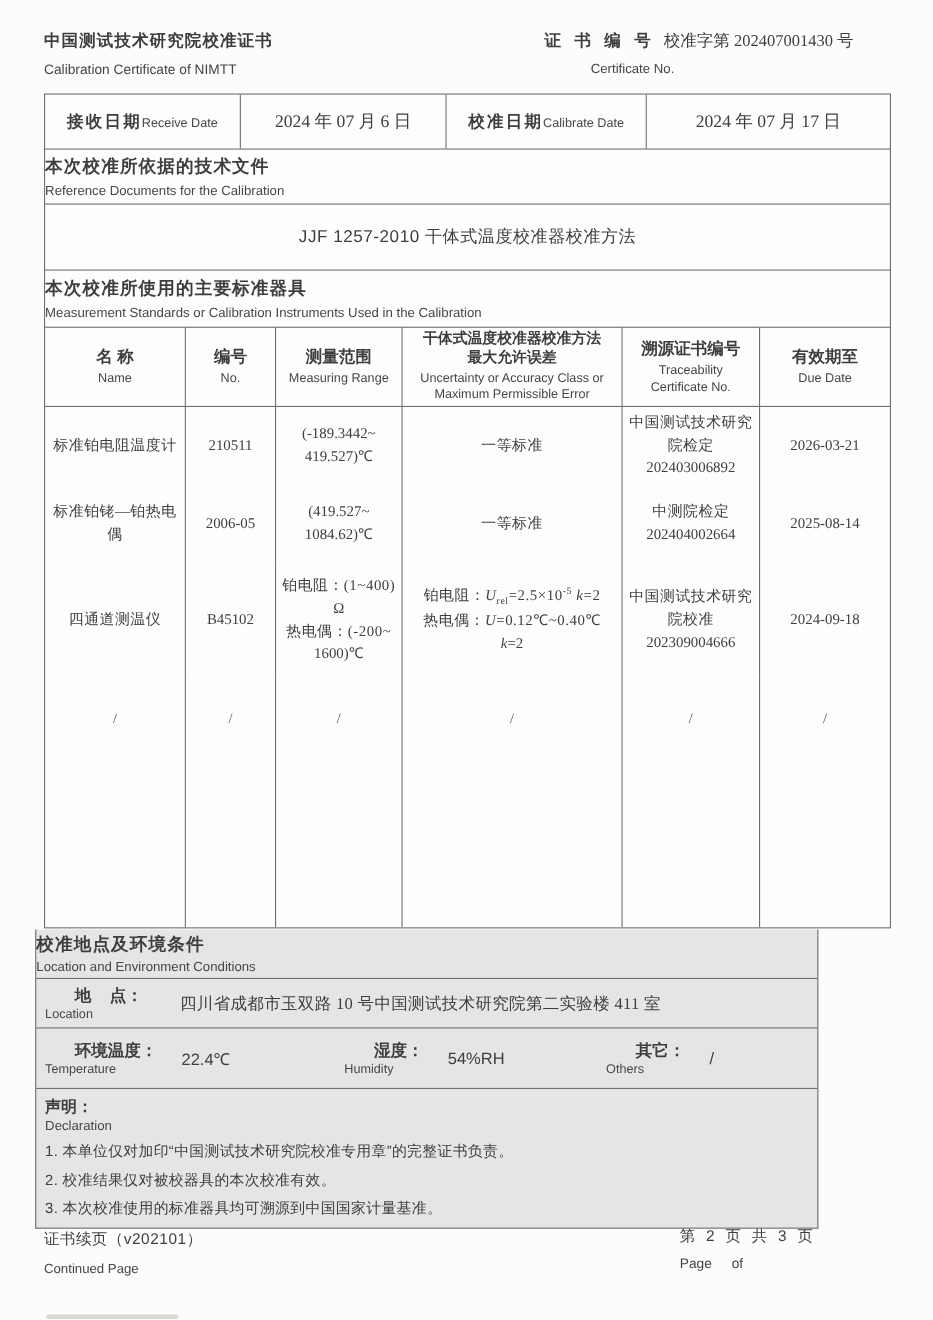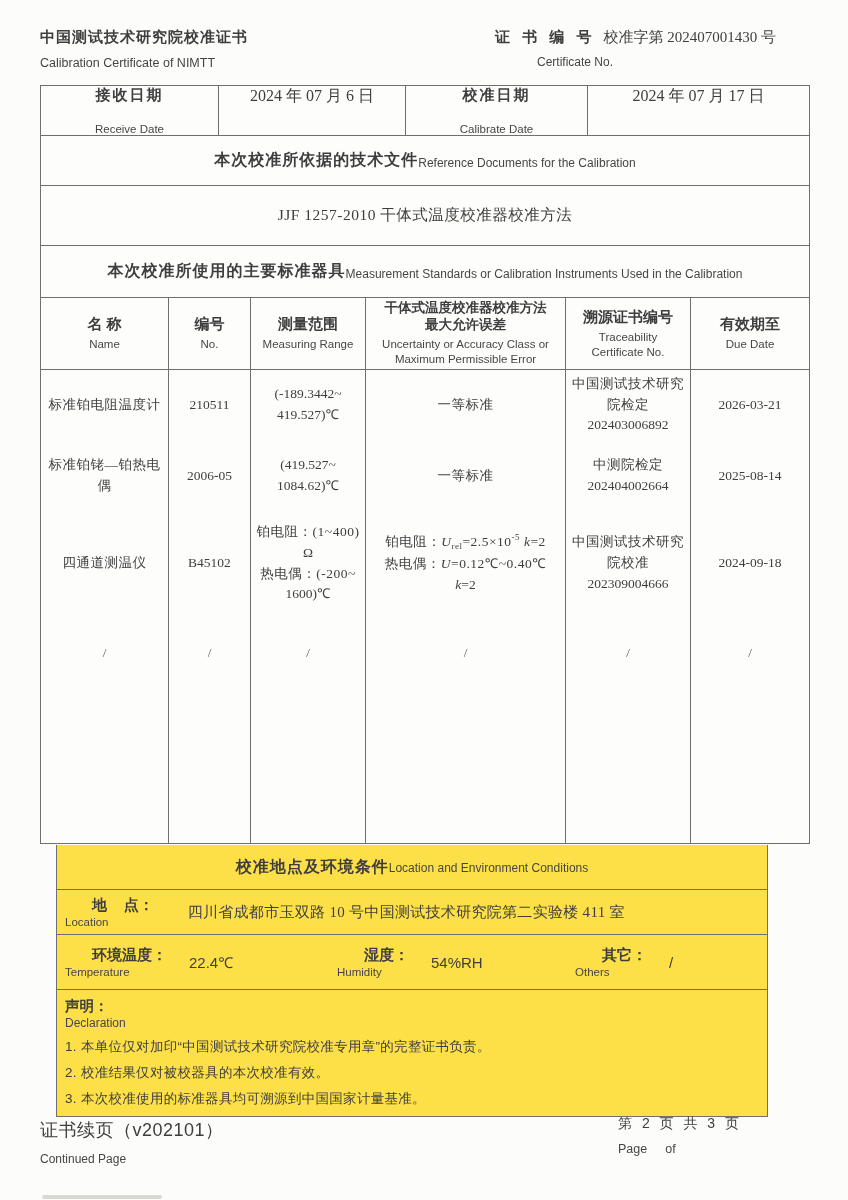--- a/index.html
+++ b/index.html
@@ -20,72 +20,72 @@
   .cert-no-block { position:absolute; top:0; left:455px; }
   .cert-no-line { font-size:15px; }
   .cert-no-label { font-weight:600; letter-spacing:4px; margin-right:8px; }
   .cert-no-value { font-family:"Liberation Serif", serif; }
   .cert-no-en { font-size:12px; margin-top:8px; margin-left:42px; color:#454545; }
 
   
   .content { position:absolute; top:85px; left:40px; width:770px; border:1px solid #6f6f6f; background:#fdfdfc; }
 
   .dates-grid { display:grid; grid-template-columns:178px 187px 182px 1fr; border-bottom:1px solid #6f6f6f; }
-  .date-cell { height:49px; display:flex; flex-direction:column; justify-content:space-between; align-items:center; text-align:center; }
+  .date-cell { height:49px; display:flex; flex-direction:row; justify-content:center; align-items:center; text-align:center; }
   .date-cell.brd { border-right:1px solid #6f6f6f; }
   .date-label-cn { font-size:15px; font-weight:600; letter-spacing:2px; }
   .date-label-en { font-size:11.5px; margin-top:2px; color:#464646; }
   .date-value { font-family:"Liberation Serif", serif; font-size:16px; }
 
-  .band { border-bottom:1px solid #6f6f6f; display:flex; justify-content:center; align-items:center; text-align:center; }
+  .band { border-bottom:1px solid #6f6f6f; display:flex; flex-direction:column; justify-content:center; align-items:flex-start; text-align:center; }
   .band-cn { font-size:16px; font-weight:600; letter-spacing:1px; }
   .band-en { font-size:12px; margin-top:4px; color:#464646; }
   .band.ref { height:50px; }
   .band.std { height:52px; }
 
   .jjf-row { height:60px; border-bottom:1px solid #6f6f6f; display:flex; justify-content:center; align-items:center; }
-  .jjf-text { font-family:Liberation Serif, serif; font-size:15.5px; letter-spacing:0.5px; }
+  .jjf-text { font-family:Liberation Sans, sans-serif; font-size:15.5px; letter-spacing:0.5px; }
 
   
   .std-table { display:grid; grid-template-columns:128px 82px 115px 200px 125px 1fr; }
   .th, .td { display:flex; flex-direction:column; justify-content:center; align-items:center; text-align:center; padding:2px 3px; }
   .th { border-right:1px solid #6f6f6f; border-bottom:1px solid #6f6f6f; height:72px; }
   .th.last, .td.last { border-right:none; }
   .td { border-right:1px solid #6f6f6f; }
   .th-cn { font-size:15px; font-weight:600; }
   .th-cn.sm { font-size:13.5px; line-height:1.25; }
   .th-en { font-size:11.5px; margin-top:3px; color:#464646; line-height:1.3; }
   .r1 { height:70px; } .r2 { height:72px; } .r3 { height:103px; } .r4 { height:75px; } .rfill { height:153px; }
   .cell-line { font-family:"Liberation Serif", serif; font-size:13.5px; line-height:1.55; }
   .cell-line.cn { letter-spacing:0.5px; }
   .slash { font-family:"Liberation Serif", serif; font-size:13px; color:#5a5a5a; }
   .it { font-style:italic; }
   sub, sup { font-size:9px; }
 
   
-  .bottom-box { position:absolute; top:845px; left:56px; width:712px; border:1px solid #6f6f6f; border-top:none; background:#fde047; }
+  .bottom-box { position:absolute; top:845px; left:32px; width:712px; border:1px solid #6f6f6f; border-top:none; background:#e5e5e5; }
   .band.loc { height:45px; }
   .loc-row { height:45px; border-bottom:1px solid #6f6f6f; display:flex; align-items:center; padding-left:8px; }
   .stack-label { display:flex; flex-direction:column; }
   .lbl-cn { font-size:15px; font-weight:600; white-space:pre;margin-left:27px; }
   .lbl-en { font-size:11.5px; color:#464646; margin-top:1px; }
   .loc-value { font-family:"Liberation Serif", serif; font-size:15px; margin-left:34px; letter-spacing:0.3px; }
   .env-row { height:55px; border-bottom:1px solid #6f6f6f; display:flex; align-items:center; padding-left:8px; }
   .env-group { display:flex; align-items:center; }
   .env-value { font-family:Liberation Sans, sans-serif; font-size:15px; margin-left:22px; }
   .g1 { width:272px; } .g2 { width:238px; }
 
   .decl { padding:7px 10px 8px 8px; }
   .decl-title-cn { font-size:14.5px; font-weight:600; }
   .decl-title-en { font-size:12px; color:#464646; margin-top:0; }
   .decl-item { font-size:13.5px; margin-top:8px; letter-spacing:0.3px; }
 
   
   .footer { position:absolute; top:1118px; left:40px; width:770px; }
-  .footer-left-cn { font-size:18px; letter-spacing:0.5px; }
+  .footer-left-cn { font-size:14px; letter-spacing:0.5px; }
   .footer-left-en { font-size:12px; color:#464646; margin-top:10px; }
   .footer-right { position:absolute; left:578px; top:-3px; }
   .footer-page-cn { font-size:14px; letter-spacing:3px; }
   .footer-page-en { font-size:12.5px; color:#464646; margin-top:9px; }
   .footer-page-en .of { margin-left:18px; }
 
   .scan-artifact { position:absolute; left:42px; bottom:1px; width:120px; height:4px; background:#d9d9d4; border-radius:2px; }
 </style>
 </head>
 <body>

